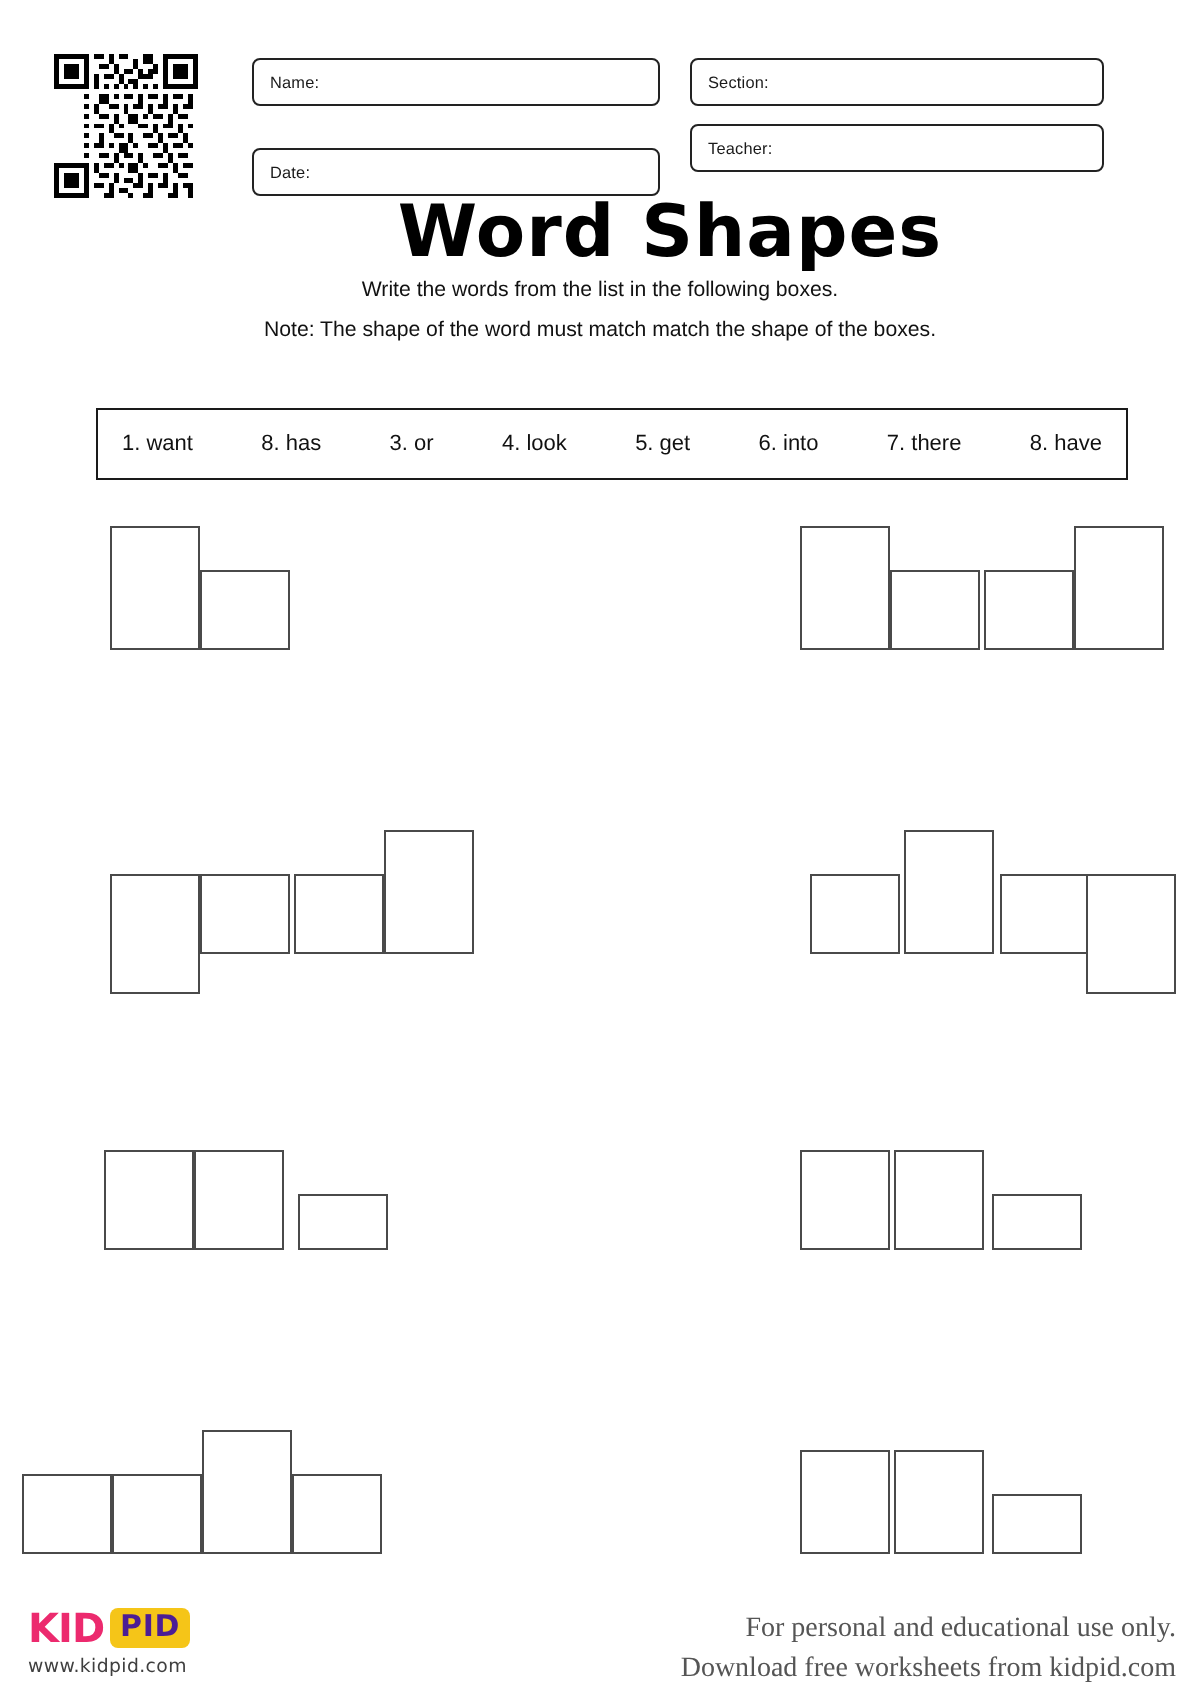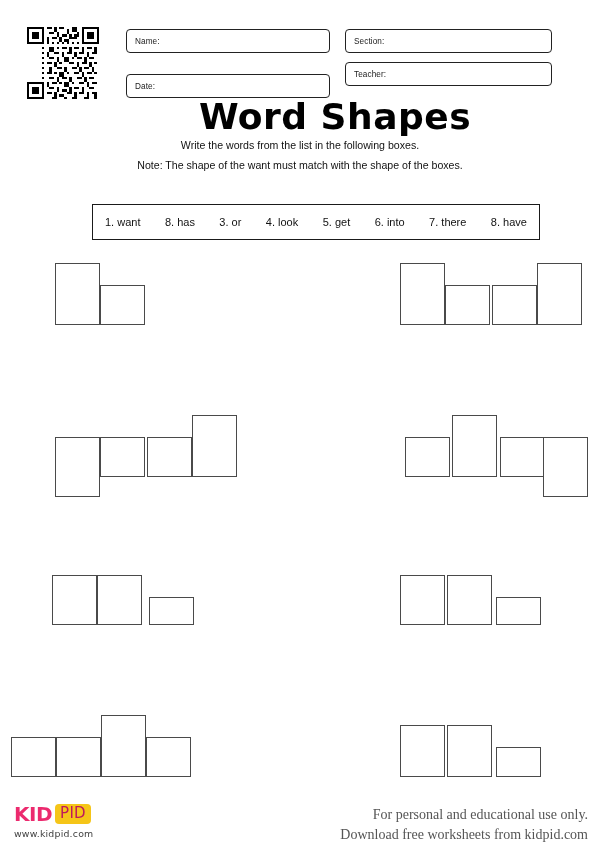--- a/index.html
+++ b/index.html
@@ -82,30 +82,29 @@
     text-align: center;
     font-size: 10.6px;
     color: #111;
   }
 
   
   .wordband {
     position: absolute;
     left: 48px;
     top: 204px;
-    width: 448px;
+    width: 516px;
     height: 36px;
     box-sizing: border-box;
     border: 1.6px solid #1a1a1a;
     background: #fff;
     display: flex;
     align-items: center;
     justify-content: space-between;
     padding: 0 12px;
-    margin-left: 44px;
   }
   .wordband .word {
     font-size: 11px;
     color: #111;
     white-space: nowrap;
   }
 
   
   .puzzle {
     position: absolute;
@@ -147,22 +146,22 @@
     font-family: "DejaVu Sans", sans-serif;
     font-size: 20px;
     font-weight: bold;
     color: #ec2a6e;
     letter-spacing: -.5px;
     line-height: 1;
   }
   .logo-pid {
     font-family: "DejaVu Sans", sans-serif;
     font-size: 15px;
-    font-weight: normal;
-    color: #be185d;
+    font-weight: bold;
+    color: #4c1d95;
     background: #f5c518;
     border-radius: 4px;
     padding: 2px 5px 3px 5px;
     margin-left: 3px;
     letter-spacing: .3px;
     line-height: 1;
   }
   .logo-url {
     font-family: "DejaVu Sans", sans-serif;
     font-size: 9.4px;
@@ -334,21 +333,21 @@
   <div class="field field-date">
     <span>Date:</span>
   </div>
   <div class="field field-teacher">
     <span>Teacher:</span>
   </div>
 </div>
 
 <div class="title">Word Shapes</div>
 <div class="subtitle">Write the words from the list in the following boxes.</div>
-<div class="note">Note: The shape of the want must match with the shape of the boxes.</div>
+<div class="note">Note: The shape of the word must match match the shape of the boxes.</div>
 
 <div class="wordband" id="wordband">
     <span class="word">1. want</span>
     <span class="word">8. has</span>
     <span class="word">3. or</span>
     <span class="word">4. look</span>
     <span class="word">5. get</span>
     <span class="word">6. into</span>
     <span class="word">7. there</span>
     <span class="word">8. have</span>

